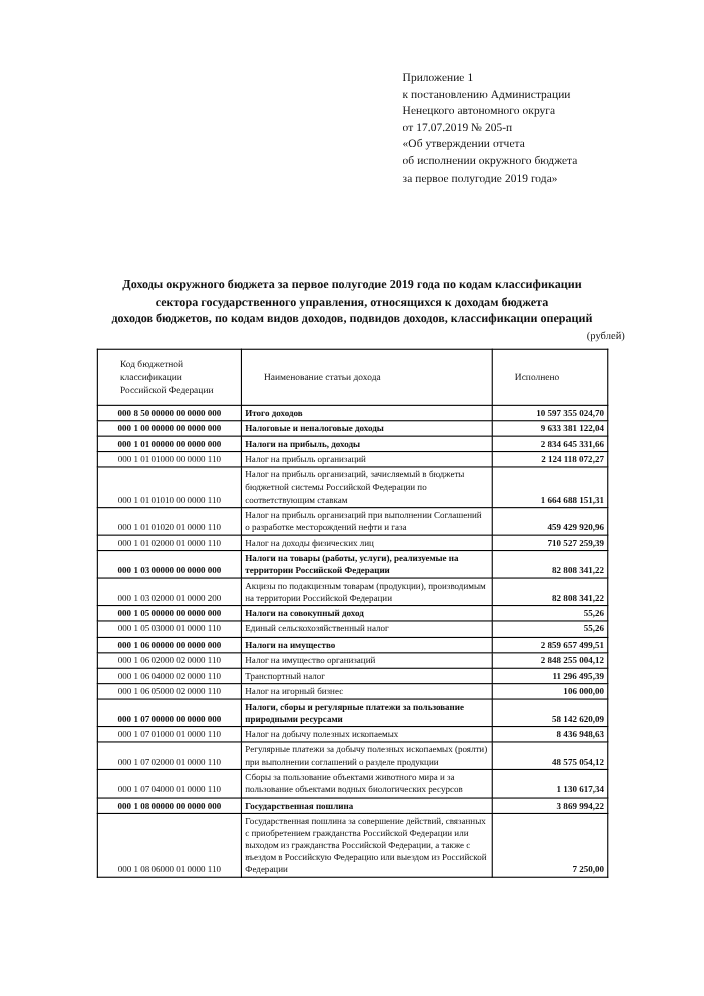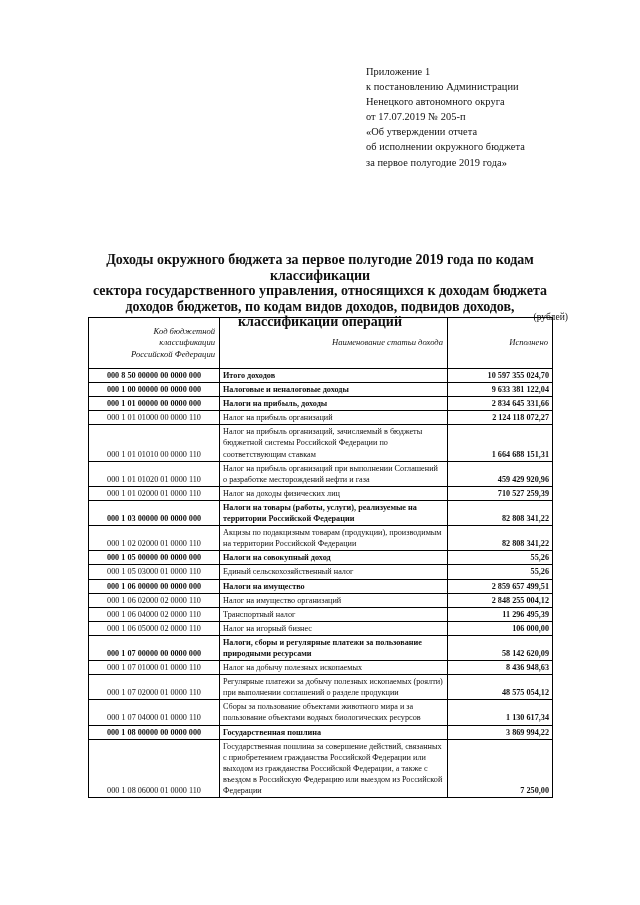--- a/index.html
+++ b/index.html
@@ -39,35 +39,34 @@
   }
 
   
   .doc-title {
     position: absolute;
     left: 74px;
     top: 252px;
     width: 492px;
     text-align: center;
     font-weight: bold;
-    font-size: 14px;
+    font-size: 11px;
     line-height: 15.6px;
   }
   .doc-title .tl {
     display: block;
   }
 
   
   .units {
     position: absolute;
     right: 72px;
     top: 300px;
     font-size: 9.6px;
     line-height: 12px;
-    margin-top: 11px;
   }
 
   
   .table-wrap {
     position: absolute;
     left: 88px;
     top: 317px;
     width: 464px;
   }
   table.budget {
@@ -81,28 +80,27 @@
 
   table.budget th,
   table.budget td {
     border: 1px solid #000000;
     font-size: 8.2px;
     line-height: 11.1px;
     padding: 1px 3px;
     vertical-align: bottom;
   }
   table.budget thead th {
-    text-align: right;
+    text-align: left;
     vertical-align: middle;
     font-weight: normal;
     font-size: 8.6px;
     line-height: 11.6px;
-    padding: 3px 4px;
+    padding: 3px 20px;
     height: 44px;
-    font-style: italic;
   }
   td.code {
     text-align: center;
     white-space: nowrap;
     font-size: 8.2px;
   }
   td.name {
     text-align: left;
   }
   td.value {
@@ -196,21 +194,21 @@
             <td class="code">000 1 01 02000 01 0000 110</td>
             <td class="name">Налог на доходы физических лиц</td>
             <td class="value">710 527 259,39</td>
           </tr>
           <tr class="bold">
             <td class="code">000 1 03 00000 00 0000 000</td>
             <td class="name">Налоги на товары (работы, услуги), реализуемые на территории Российской Федерации</td>
             <td class="value">82 808 341,22</td>
           </tr>
           <tr>
-            <td class="code">000 1 02 02000 01 0000 110</td>
+            <td class="code">000 1 03 02000 01 0000 200</td>
             <td class="name">Акцизы по подакцизным товарам (продукции), производимым на территории Российской Федерации</td>
             <td class="value">82 808 341,22</td>
           </tr>
           <tr class="bold">
             <td class="code">000 1 05 00000 00 0000 000</td>
             <td class="name">Налоги на совокупный доход</td>
             <td class="value">55,26</td>
           </tr>
           <tr>
             <td class="code">000 1 05 03000 01 0000 110</td>

